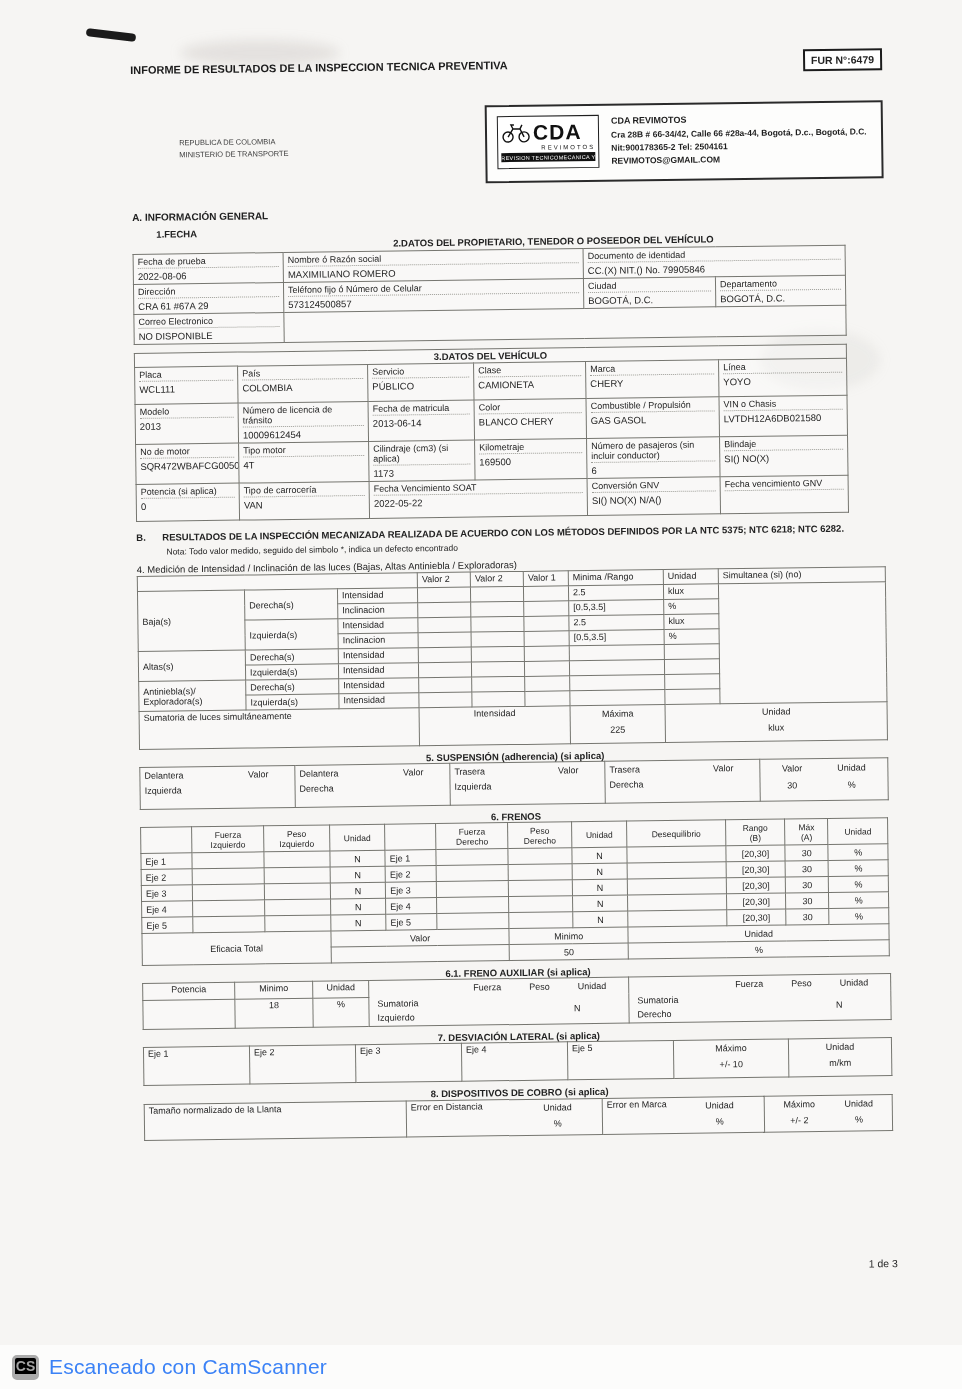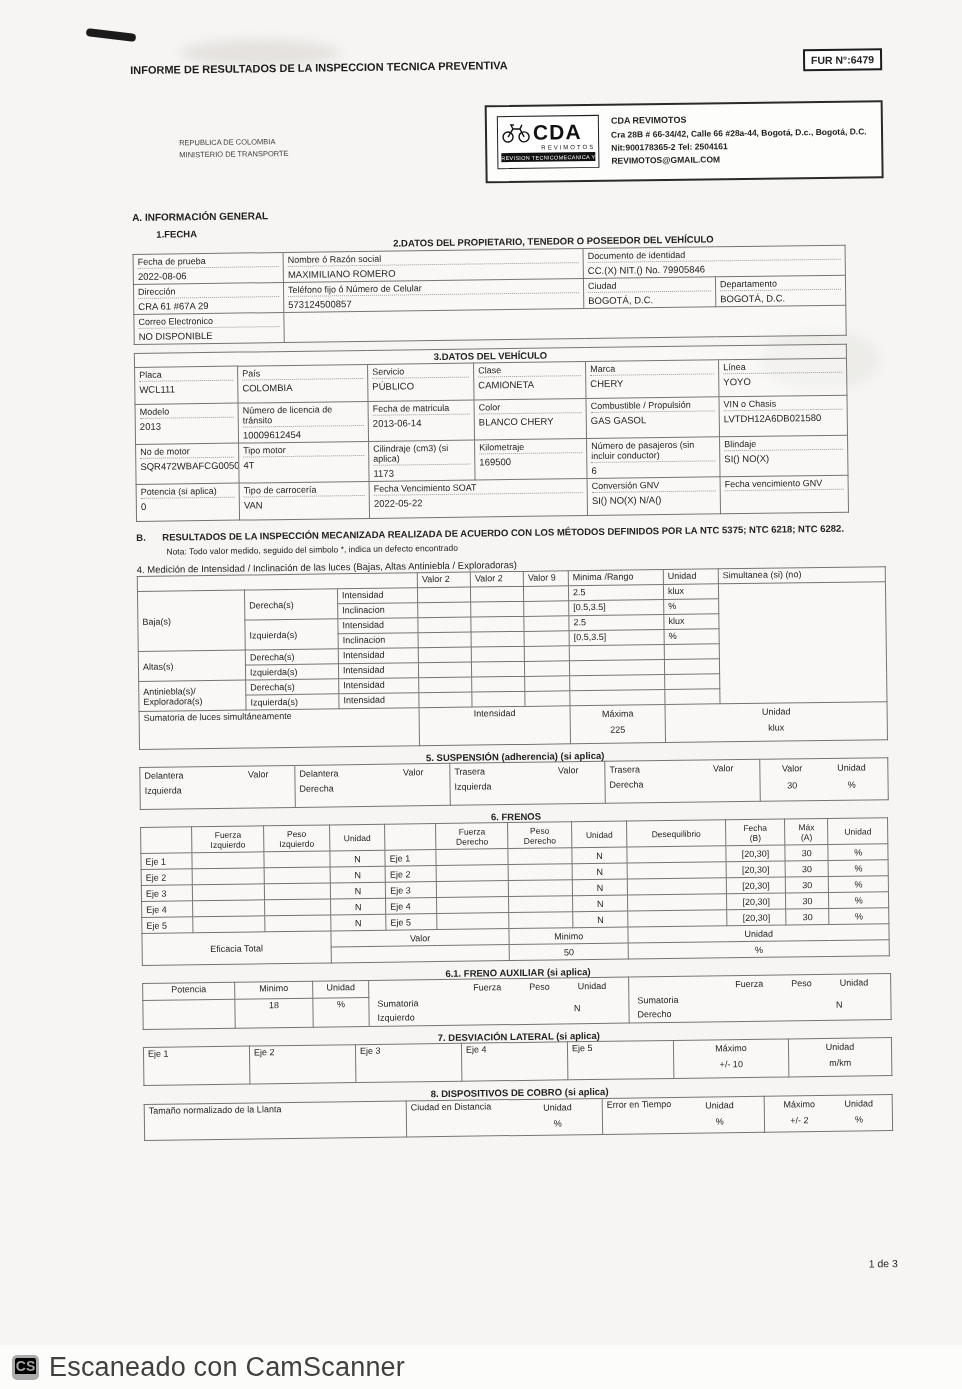--- a/index.html
+++ b/index.html
@@ -94,21 +94,21 @@
   .t-cob td { height:36px; }
   .flexcell { display:flex; justify-content:space-between; padding-right:26px; }
   .flexcell2 { display:flex; justify-content:space-around; }
 
   .page-num { text-align:right; margin-top:126px; padding-right:0; font-size:10.5px; color:#2a2a2a; }
 
   .cam-bar { position:absolute; left:0; right:0; bottom:0; height:44px; background:#fcfcfb;
     display:flex; align-items:center; padding-left:12px; gap:10px; }
   .cs-icon { width:27px; height:25px; border:3px solid #ababab; border-bottom-width:6px; border-radius:5px;
     color:#a3a3a3; font-weight:bold; font-size:14px; display:flex; align-items:center; justify-content:center; background:#000000; }
-  .cs-text { color:#404040; font-size:27px; letter-spacing:0.2px;text-align:right; }
+  .cs-text { color:#3b82f6; font-size:21px; letter-spacing:0.2px;text-align:right; }
 
   .moto-svg { display:block; }
 </style>
 </head>
 <body>
 
 <div class="smudge sm1"></div>
 <div class="smudge sm2"></div>
 <div class="pen-mark"></div>
 
@@ -333,21 +333,21 @@
         <col style="width:45px">
         <col style="width:95px">
         <col style="width:55px">
         <col style="width:167px">
       </colgroup>
     <tbody>
         <tr class="hd">
       <td colspan="3" class="e"></td>
       <td>Valor 2</td>
       <td>Valor 2</td>
-      <td>Valor 9</td>
+      <td>Valor 1</td>
       <td>Minima /Rango</td>
       <td>Unidad</td>
       <td>Simultanea (si) (no)</td>
     </tr>
     <tr>
       <td rowspan="4" class="grp">Baja(s)</td>
       <td rowspan="2" class="grp">Derecha(s)</td>
       <td>Intensidad</td>
       <td class="e"></td>
           <td class="e"></td>
@@ -518,21 +518,21 @@
       <td class="pre">Peso
 Izquierdo</td>
       <td>Unidad</td>
       <td class="e"></td>
       <td class="pre">Fuerza
 Derecho</td>
       <td class="pre">Peso
 Derecho</td>
       <td>Unidad</td>
       <td>Desequilibrio</td>
-      <td class="pre">Fecha
+      <td class="pre">Rango
 (B)</td>
       <td class="pre">Máx
 (A)</td>
       <td>Unidad</td>
     </tr>
     <tr>
       <td class="eje">Eje 1</td>
       <td class="e"></td>
           <td class="e"></td>
       <td class="cm">N</td>
@@ -702,30 +702,30 @@
         <col style="width:262px">
         <col style="width:196px">
         <col style="width:162px">
         <col style="width:128px">
       </colgroup>
     <tbody>
         <tr>
       <td>Tamaño normalizado de la Llanta</td>
       <td>
         <div class="flexcell">
-          <span>Ciudad en Distancia</span>
+          <span>Error en Distancia</span>
           <span class="stack">
                 <div>Unidad</div>
                 <div>%</div>
               </span>
         </div>
       </td>
       <td>
         <div class="flexcell">
-          <span>Error en Tiempo</span>
+          <span>Error en Marca</span>
           <span class="stack">
                 <div>Unidad</div>
                 <div>%</div>
               </span>
         </div>
       </td>
       <td>
         <div class="flexcell2">
           <span class="stack">
                 <div>Máximo</div>

